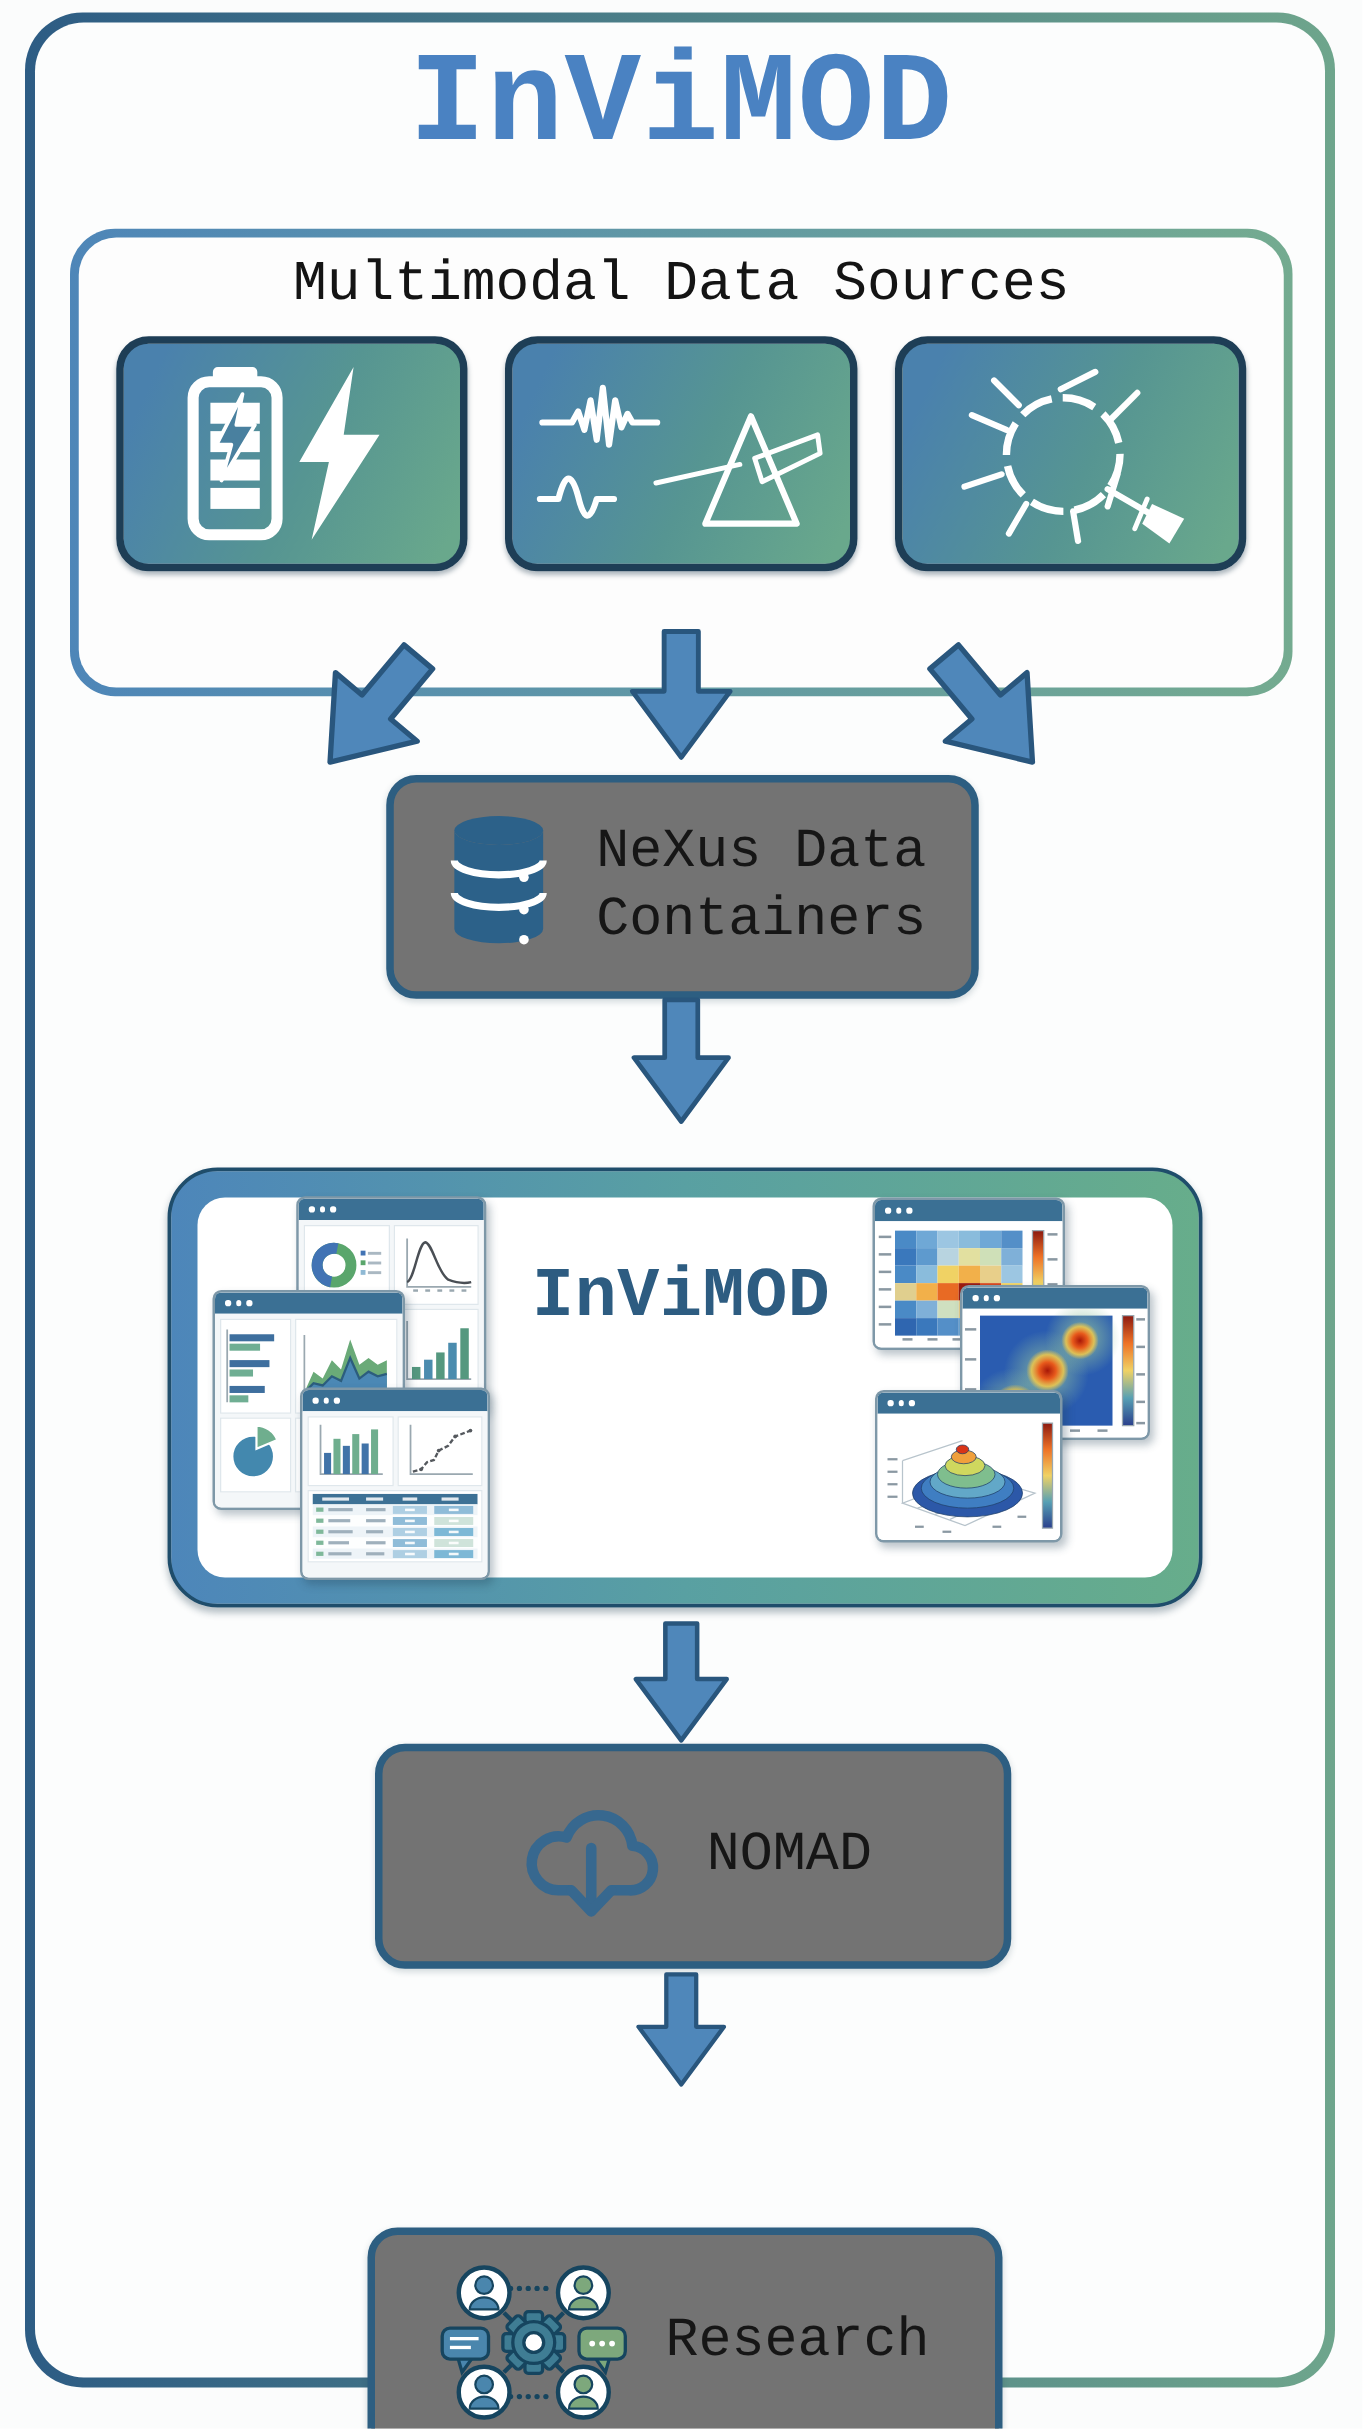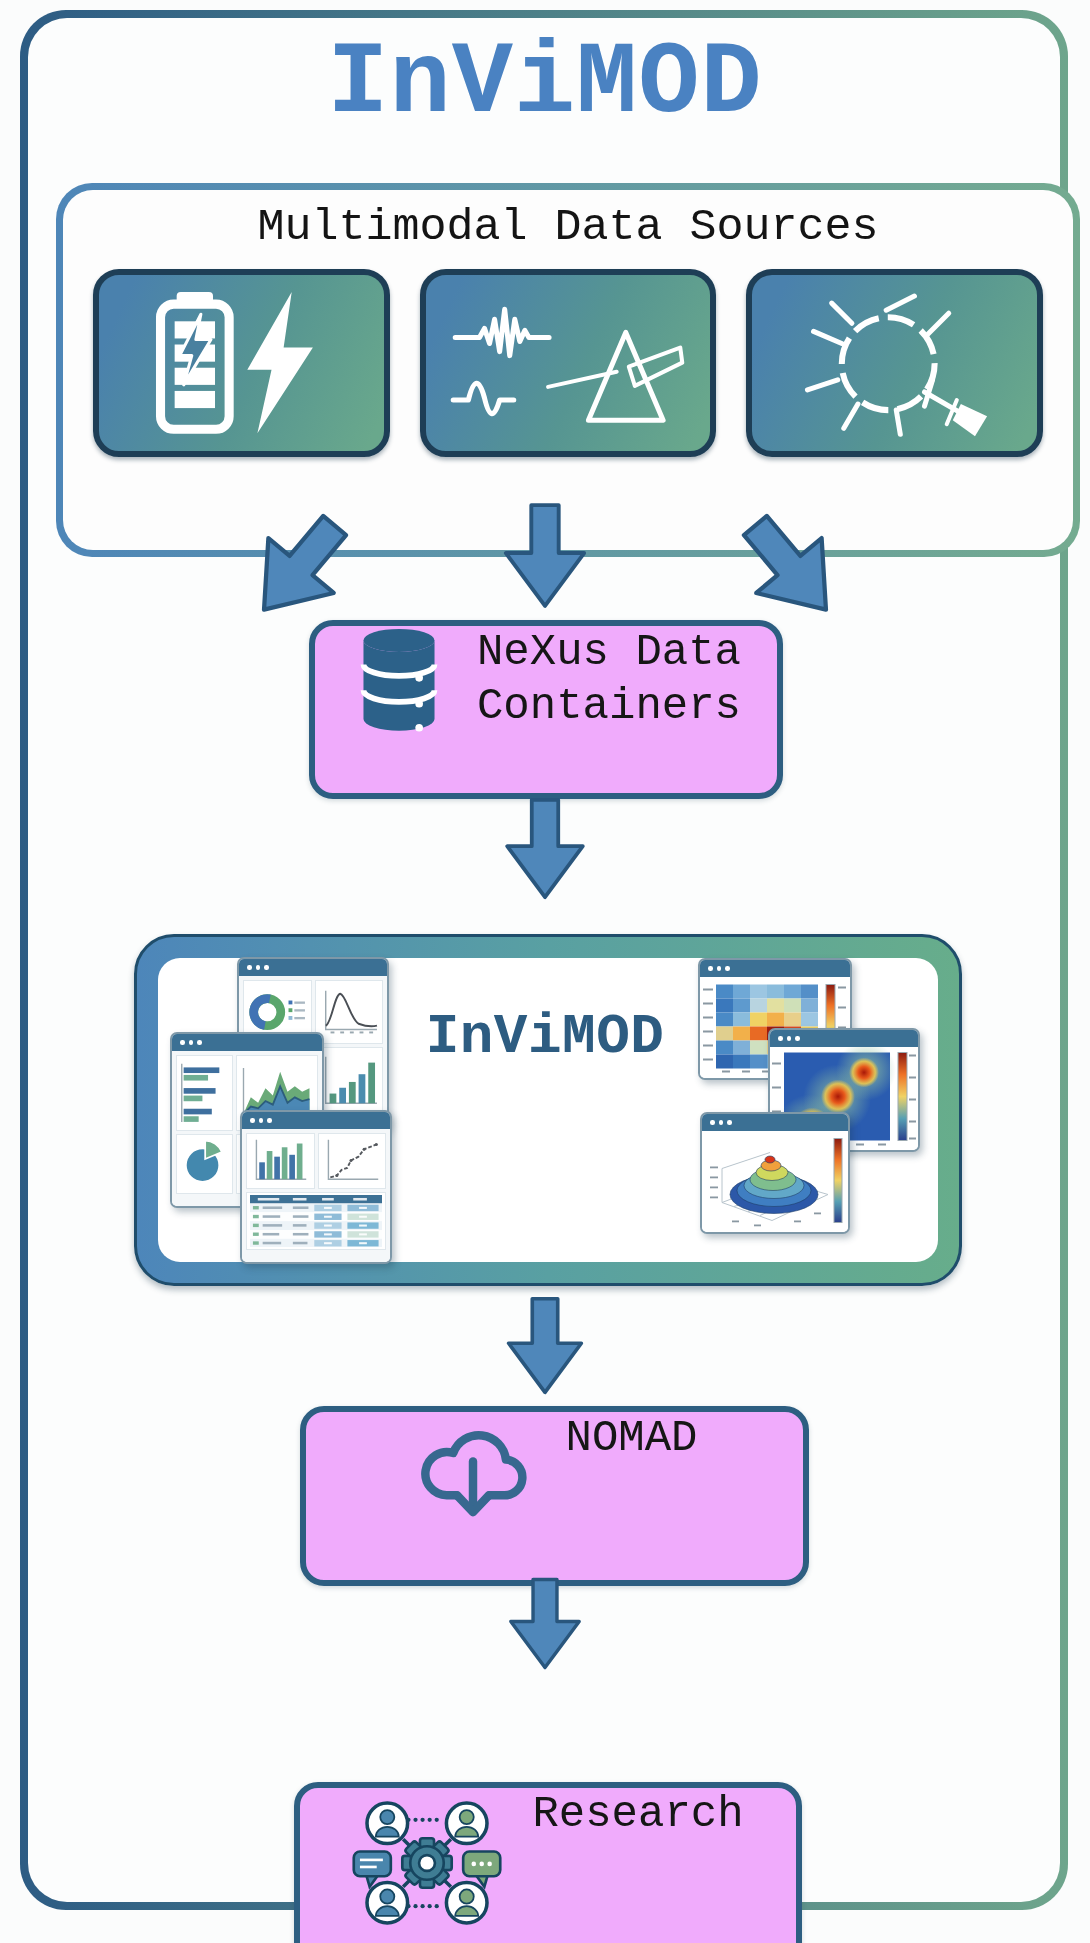--- a/index.html
+++ b/index.html
@@ -7,35 +7,35 @@
           font-family:Liberation Mono, monospace;}
   
   .outer-frame{position:absolute;left:20px;top:10px;width:1048px;height:1900px;border-radius:46px;
                background:linear-gradient(90deg,#2d5c84,#6ea58c);}
   .outer-frame-inner{position:absolute;inset:8px;border-radius:39px;background:#fcfdfd;}
   
   .main-title{position:absolute;left:0;top:26px;width:100%;text-align:center;
               font-size:102px;font-weight:700;color:#4a82c2;letter-spacing:1px;}
   
   .src-box{position:absolute;left:56px;top:183px;width:978px;height:374px;border-radius:36px;
-           background:linear-gradient(90deg,#4e86b8,#74ab90);padding-left:46px;}
+           background:linear-gradient(90deg,#4e86b8,#74ab90);}
   .src-inner{position:absolute;inset:7px;border-radius:30px;background:#fdfdfd;}
   .src-heading{margin:12px 0 0 0;text-align:center;font-size:45px;font-weight:500;color:#141414;}
   .tiles{display:flex;gap:30px;margin:16px 30px 0 30px;}
   .tile{flex:1;height:176px;border-radius:26px;border:6px solid #1e3e56;
         background:linear-gradient(115deg,#4a81ad 10%,#569592 55%,#69a88c 95%);
         display:flex;align-items:center;justify-content:center;
         box-shadow:0 3px 4px rgba(20,50,70,.35);}
   .tile svg{width:88%;height:86%;}
   
   .arrow{position:absolute;}
   .arrow path{fill:#4f87ba;stroke:#29567d;stroke-width:4;stroke-linejoin:round;}
   
-  .node{position:absolute;background:#f0abfc;border:6px solid #2d5e81;border-radius:24px;
-        display:flex;justify-content:center;gap:30px;
+  .node{position:absolute;background:#737373;border:6px solid #2d5e81;border-radius:24px;
+        display:flex;align-items:center;justify-content:center;gap:30px;
         box-shadow:0 2px 5px rgba(30,60,80,.18);}
   .node-label{font-size:44px;font-weight:500;color:#161616;line-height:1.22;text-align:center;}
   
   .platform{position:absolute;left:134px;top:934px;width:822px;height:346px;border-radius:40px;
             background:linear-gradient(90deg,#4d86ba,#59a0a2,#67ad8b);
             border:3px solid #1f4d6b;box-shadow:0 4px 6px rgba(20,50,70,.3);}
   .platform-inner{position:absolute;inset:21px;border-radius:22px;background:#ffffff;}
   .platform-title{position:absolute;left:388px;top:1000px;width:314px;text-align:center;
                   font-size:56px;font-weight:700;color:#2d5c81;line-height:1.35;letter-spacing:.5px;}
   
@@ -540,21 +540,21 @@
         </g>
         <rect x="132" y="6" width="8" height="84" fill="url(#cb3)" stroke="#9aa8b0" stroke-width="1"></rect>
       </svg>
     </div>
   </div>
 
   <svg class="arrow" style="left:501px;top:1296px;width:88px;height:100px;" viewBox="0 0 90 110">
     <path d="M31 3 H59 V52 H85 L45 106 L5 52 H31 Z"></path>
     </svg>
 
-  <div class="node" style="left:300px;top:1395px;width:497px;height:168px;margin-top:11px;">
+  <div class="node" style="left:300px;top:1395px;width:497px;height:168px;">
     <svg viewBox="0 0 132 118" style="width:124px;height:112px;" fill="none" stroke="#37688f" stroke-width="9" stroke-linecap="round" stroke-linejoin="round">
       <path d="M48 88 H38 a23 23 0 1 1 7 -45 a29 29 0 0 1 56 7 a19 19 0 0 1 -3 38 H84"></path>
       <path d="M66 52 V100"></path>
       <path d="M49 88 L66 106 L83 88"></path>
     </svg>
     <div class="node-label">
       <div>NOMAD</div>
     </div>
   </div>
 

